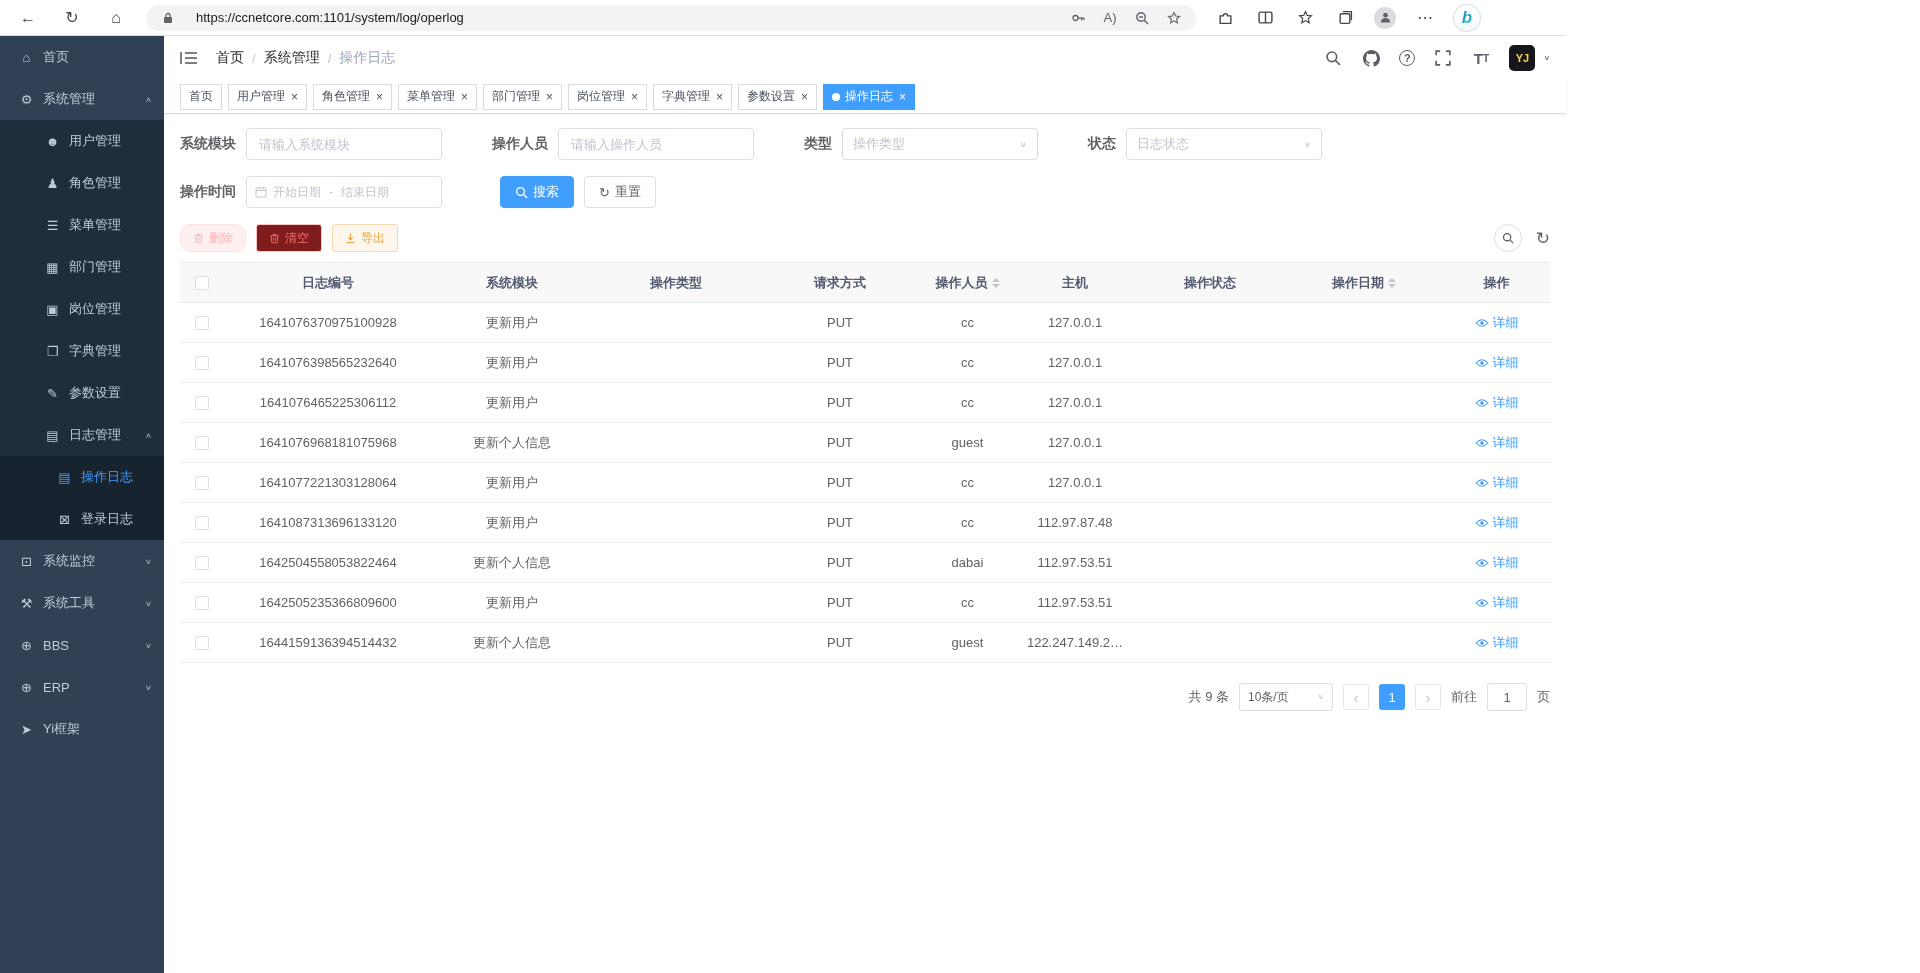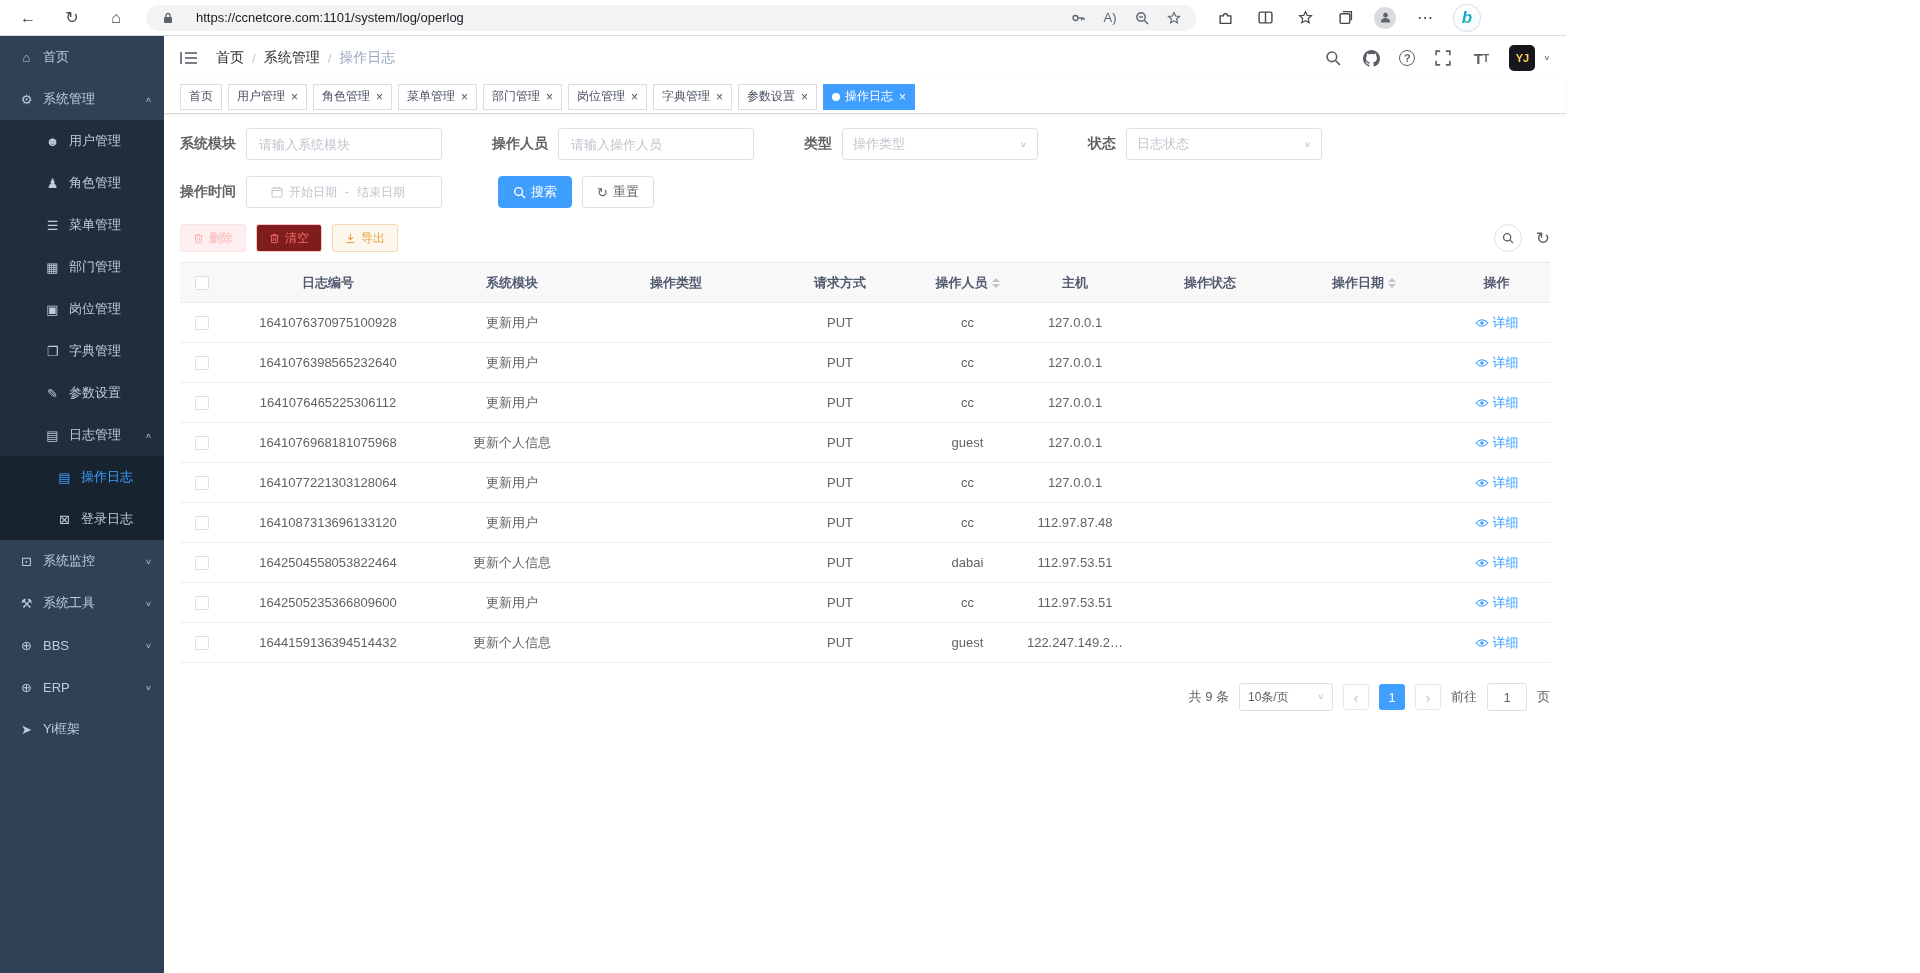--- a/index.html
+++ b/index.html
@@ -64,42 +64,42 @@
     display:flex; align-items:center; padding:0 16px; gap:6px; }
   .tag { display:inline-flex; align-items:center; height:26px; padding:0 8px; border:1px solid #d8dce5;
     background:#fff; color:#495060; font-size:12px; cursor:pointer; white-space:nowrap; }
   .tag.active { background:#409eff; border-color:#409eff; color:#fff; }
   .tab-dot { width:8px; height:8px; border-radius:50%; background:#fff; margin-right:5px; display:inline-block; }
   .tab-close { margin-left:6px; font-size:12px; line-height:1; }
 
   
   .content { flex:1; padding:14px 16px 0; position:relative; }
   .filter-row { display:flex; align-items:center; margin-bottom:16px; }
-  .f-group { display:flex; align-items:center; margin-right:16px; }
+  .f-group { display:flex; align-items:center; margin-right:32px; }
   .f-group.wide { margin-right:50px; }
   .f-label { font-size:14px; font-weight:bold; color:#606266; margin-right:10px; white-space:nowrap; }
   .f-input { width:196px; height:32px; border:1px solid #dcdfe6; border-radius:4px; padding:0 12px;
     font-size:13px; color:#606266; outline:none; font-family:inherit; }
   .f-input::placeholder { color:#bfc4cc; }
   .f-select { width:196px; height:32px; border:1px solid #dcdfe6; border-radius:4px; padding:0 10px;
     display:flex; align-items:center; justify-content:space-between; cursor:pointer; }
   .f-select .ph { font-size:13px; color:#bfc4cc; }
   .f-select .caret { font-size:10px; color:#c0c4cc; transform:scaleY(.8); }
-  .daterange { width:196px; height:32px; border:1px solid #dcdfe6; border-radius:4px; padding:0 24px;
+  .daterange { width:196px; height:32px; border:1px solid #dcdfe6; border-radius:4px; padding:0 8px;
     display:flex; align-items:center; gap:6px; cursor:pointer;text-align:center; }
   .daterange .ph { font-size:12px; color:#bfc4cc; }
   .daterange .dash { font-size:12px; color:#bfc4cc; margin:0 2px; }
   .btn { display:inline-flex; align-items:center; gap:5px; height:32px; padding:0 14px; border-radius:4px;
     font-size:13px; cursor:pointer; border:1px solid #dcdfe6; background:#fff; color:#606266; white-space:nowrap; }
-  .btn-primary { background:#409eff; border-color:#409eff; color:#fff; margin-left:40px; }
+  .btn-primary { background:#409eff; border-color:#409eff; color:#fff; margin-left:26px; }
   .btn + .btn { margin-left:10px; }
 
   .toolbar { display:flex; align-items:center; margin:4px 0 10px; }
   .btn-sm { height:28px; padding:0 12px; font-size:12px; border-radius:3px; }
-  .btn-danger-disabled { background:#fef0f0; border-color:#fde2e2; color:#f9b3b3; cursor:not-allowed; }
+  .btn-danger-disabled { background:#fef0f0; border-color:#fde2e2; color:#f9b3b3; cursor:not-allowed;border-radius:10px; }
   .btn-danger-plain { background:#7f1d1d; border-color:#fbc4c4; color:#f56c6c; }
   .btn-warning-plain { background:#fdf6ec; border-color:#f5dab1; color:#e6a23c; }
   .tool-right { margin-left:auto; display:flex; align-items:center; gap:14px; }
   .circle-btn { width:28px; height:28px; border:1px solid #dcdfe6; border-radius:50%; display:inline-flex;
     align-items:center; justify-content:center; color:#606266; cursor:pointer; background:#fff; }
   .plain-icon-btn { color:#606266; font-size:17px; cursor:pointer; }
 
   table.log-table { width:100%; border-collapse:collapse; table-layout:fixed; font-size:13px; }
   .log-table th { height:40px; background:#f8f8f9; color:#515a6e; font-weight:bold;
     border-top:1px solid #e8eaec; border-bottom:1px solid #e8eaec; text-align:center; }

